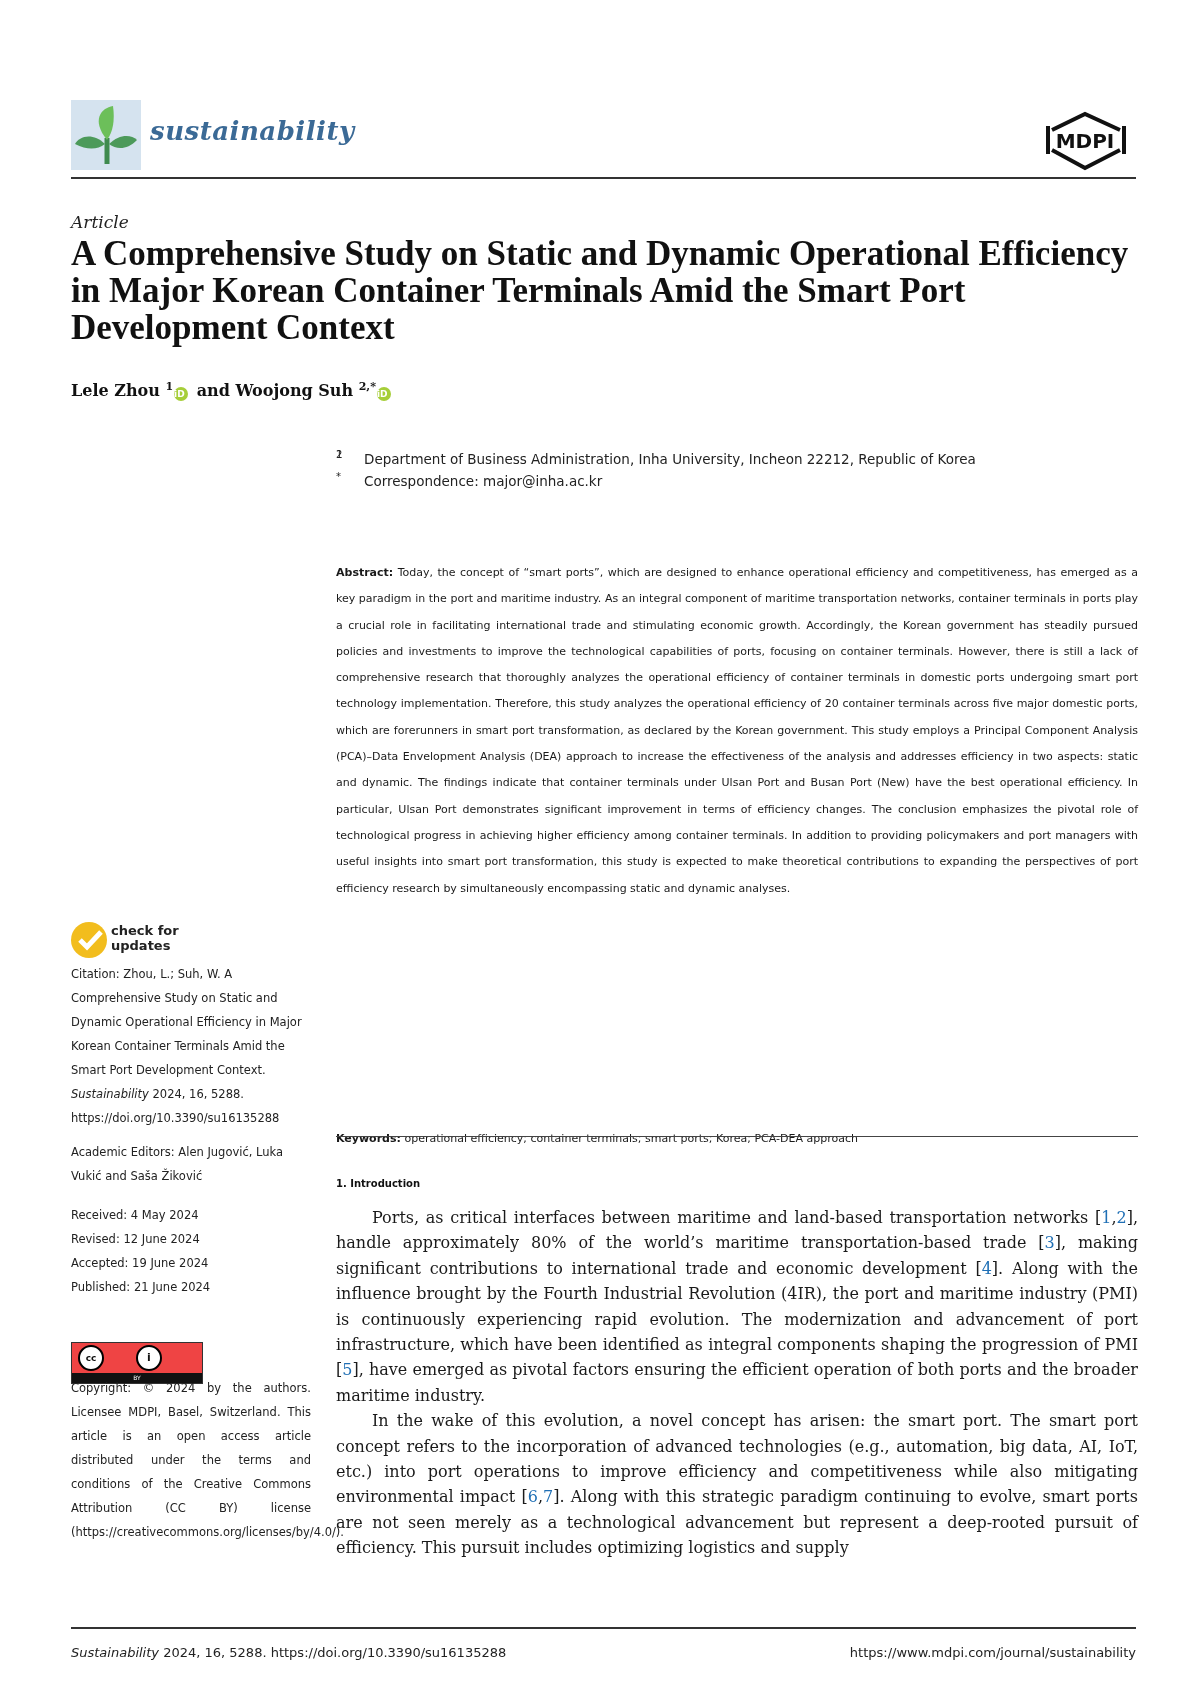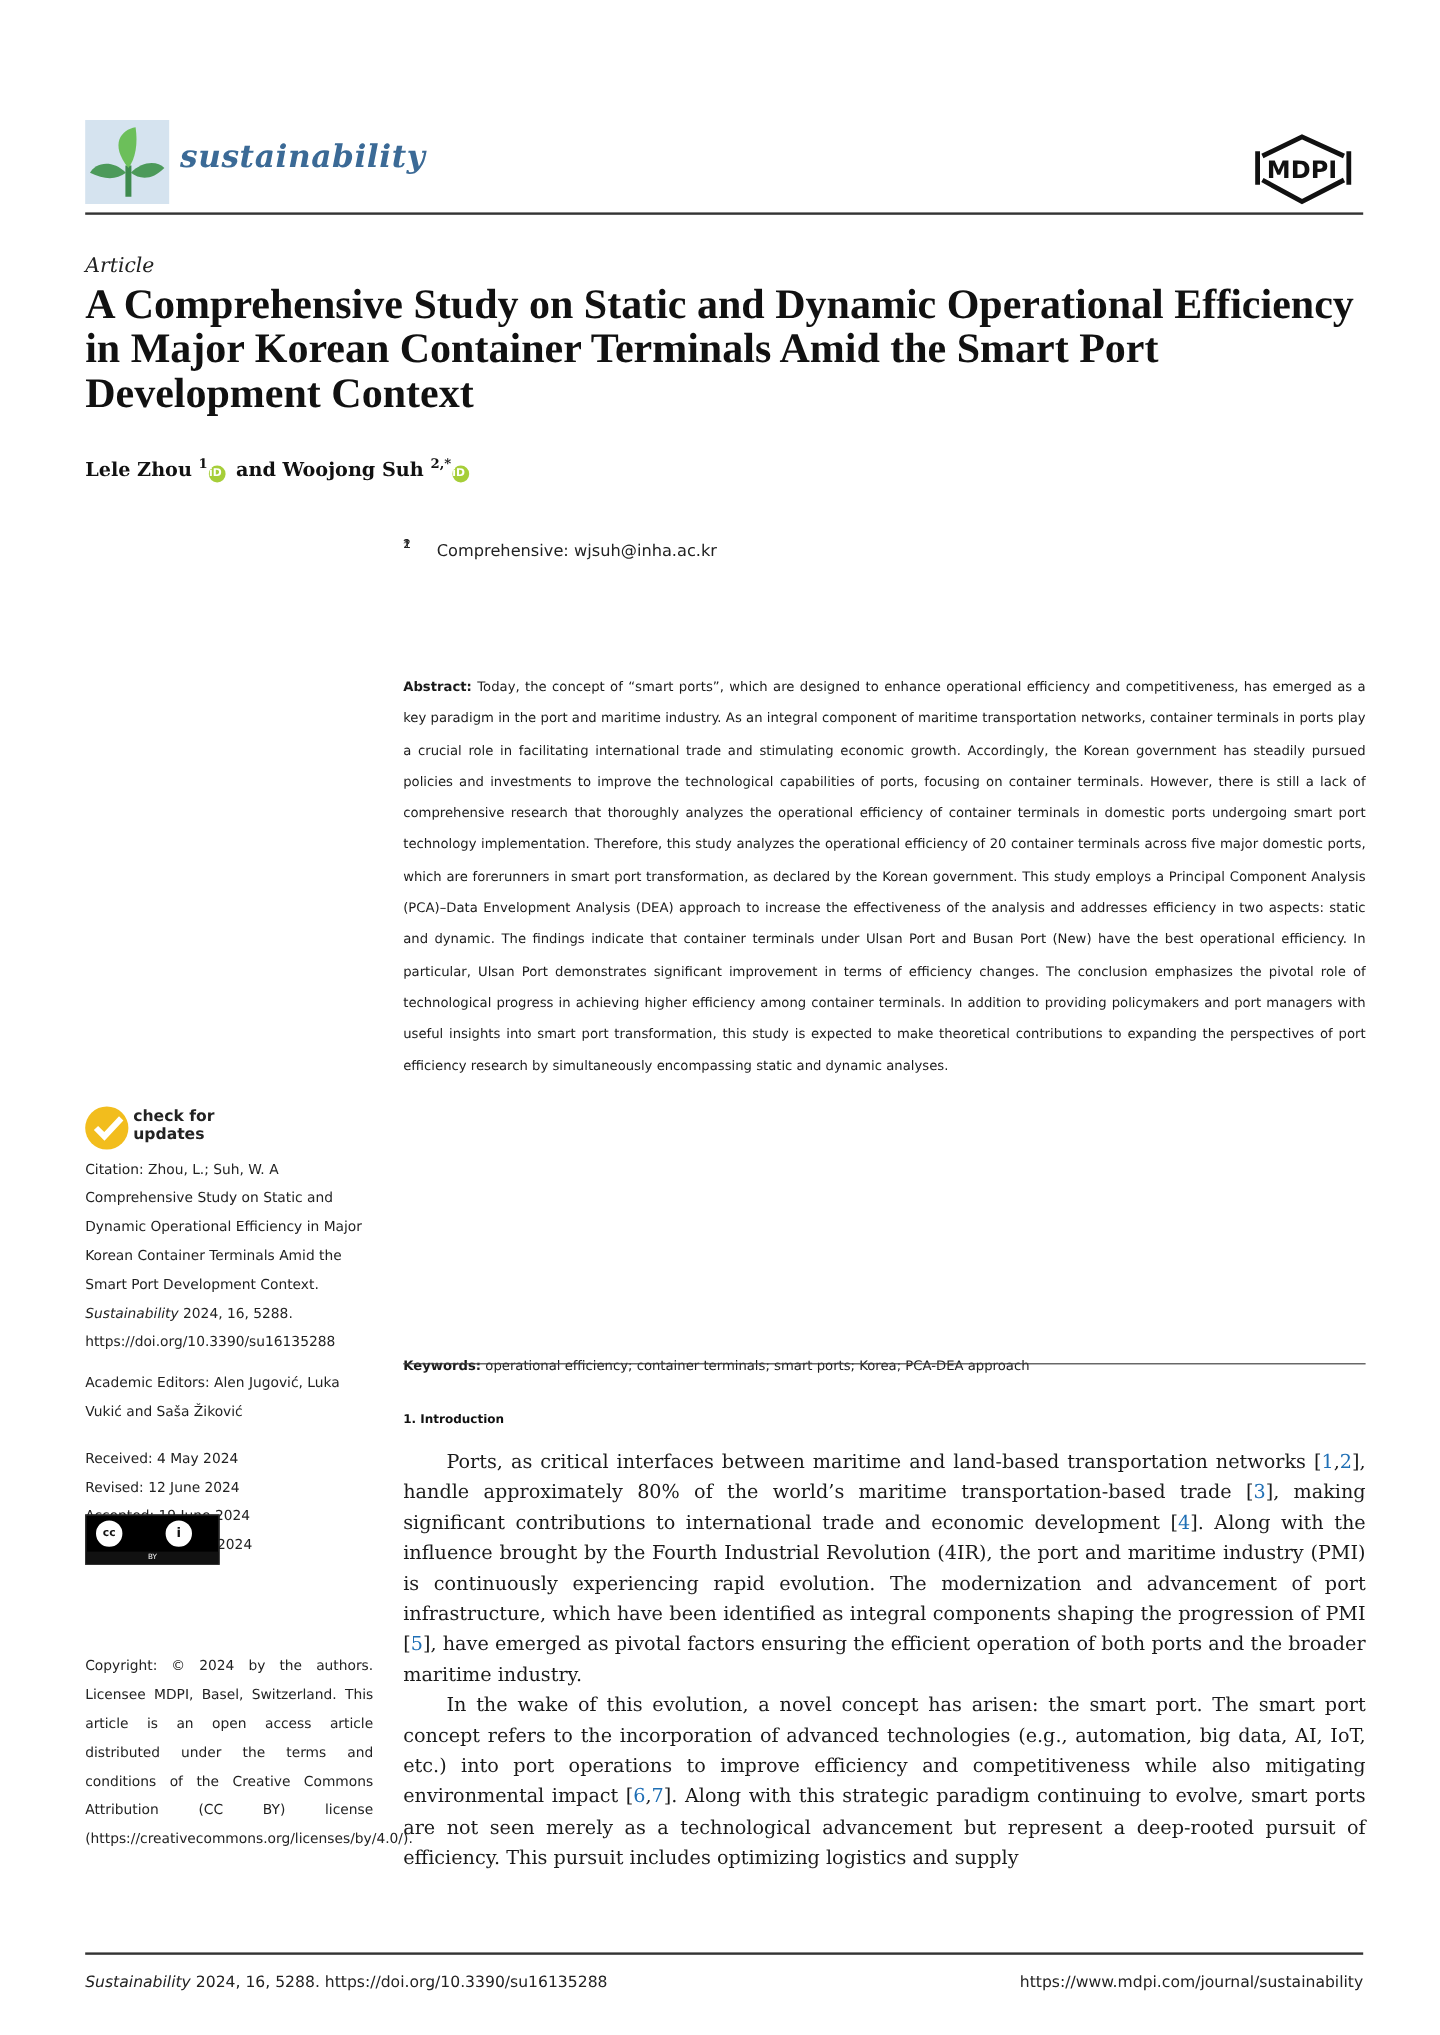--- a/index.html
+++ b/index.html
@@ -36,21 +36,21 @@
   .ref { color: #1f6fb5; }
 
   
   .side { left: 71px; width: 240px; font-family: "DejaVu Sans", sans-serif; font-size: 11.5px; line-height: 24px; color: #222; }
   .check { left: 71px; top: 922px; width: 200px; height: 40px; }
   .check-circle { position: absolute; left: 0; top: 0; width: 36px; height: 36px; border-radius: 50%; background: #f2bd1d; }
   .check-text { position: absolute; left: 40px; top: 1px; font-family: "DejaVu Sans", sans-serif; font-weight: bold; font-size: 13px; line-height: 15px; color: #222; }
   .citation { top: 962px; }
   .editors { top: 1140px; }
   .dates { top: 1203px; }
-  .cc-badge { left: 71px; top: 1262px; width: 110px; height: 40px; background: #000000; border: 1px solid #333; }
+  .cc-badge { left: 71px; top: 1342px; width: 110px; height: 40px; background: #ef4444; border: 1px solid #333; padding-left: 20px; }
   .cc-bar { position: absolute; left: 0; bottom: 0; width: 100%; height: 10px; background: #111; color: #fff; font-size: 6px; text-align: center; line-height: 10px; font-family: "DejaVu Sans", sans-serif; }
   .cc-c { position: absolute; left: 6px; top: 2px; width: 22px; height: 22px; border: 2px solid #000; border-radius: 50%; background: #fff; font-weight: bold; font-size: 9px; text-align: center; line-height: 22px; font-family: "DejaVu Sans", sans-serif; }
   .cc-by { position: absolute; left: 64px; top: 2px; width: 22px; height: 22px; border: 2px solid #000; border-radius: 50%; background: #fff; font-weight: bold; font-size: 11px; text-align: center; line-height: 22px; font-family: "DejaVu Sans", sans-serif; }
   .copyright { top: 1376px; text-align: justify; }
 
   
   .footer-rule { left: 71px; top: 1627px; width: 1065px; height: 2px; background: #333; }
   .footer-left { left: 71px; top: 1645px; font-family: "DejaVu Sans", sans-serif; font-size: 13px; color: #222; }
   .footer-right { right: 64px; top: 1645px; font-family: "DejaVu Sans", sans-serif; font-size: 13px; color: #222; }
   .it { font-style: italic; }
@@ -88,24 +88,25 @@
   <span>Woojong Suh</span>
   <sup>2,*</sup><span class="orcid">iD</span>
 </div>
 
 <div class="abs affils">
   <div class="affil">
     <span class="mark">1</span>
   </div>
   <div class="affil">
     <span class="mark">2</span>
+    <span>Department of Business Administration, Inha University, Incheon 22212, Republic of Korea</span>
   </div>
   <div class="affil">
     <span class="mark">*</span>
-    <span>Comprehensive: wjsuh@inha.ac.kr</span>
+    <span>Correspondence: major@inha.ac.kr</span>
   </div>
 </div>
 
 <div class="abs main-col abstract">
   <span class="bold">Abstract:</span>
   <span>Today, the concept of “smart ports”, which are designed to enhance operational efficiency and competitiveness, has emerged as a key paradigm in the port and maritime industry. As an integral component of maritime transportation networks, container terminals in ports play a crucial role in facilitating international trade and stimulating economic growth. Accordingly, the Korean government has steadily pursued policies and investments to improve the technological capabilities of ports, focusing on container terminals. However, there is still a lack of comprehensive research that thoroughly analyzes the operational efficiency of container terminals in domestic ports undergoing smart port technology implementation. Therefore, this study analyzes the operational efficiency of 20 container terminals across five major domestic ports, which are forerunners in smart port transformation, as declared by the Korean government. This study employs a Principal Component Analysis (PCA)–Data Envelopment Analysis (DEA) approach to increase the effectiveness of the analysis and addresses efficiency in two aspects: static and dynamic. The findings indicate that container terminals under Ulsan Port and Busan Port (New) have the best operational efficiency. In particular, Ulsan Port demonstrates significant improvement in terms of efficiency changes. The conclusion emphasizes the pivotal role of technological progress in achieving higher efficiency among container terminals. In addition to providing policymakers and port managers with useful insights into smart port transformation, this study is expected to make theoretical contributions to expanding the perspectives of port efficiency research by simultaneously encompassing static and dynamic analyses.</span>
 </div>
 
 <div class="abs main-col keywords">
   <span class="bold">Keywords:</span>

